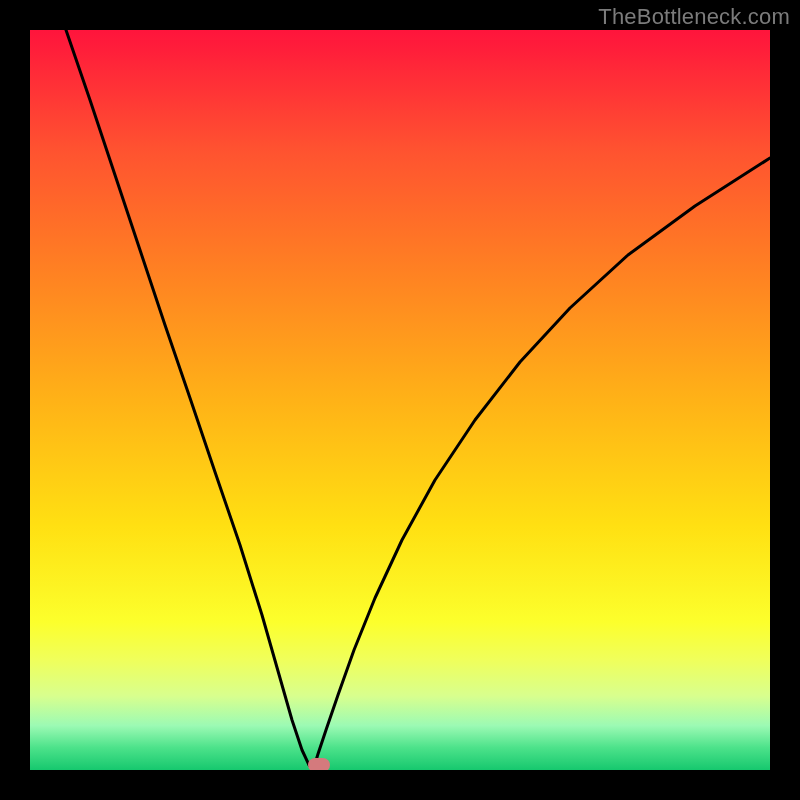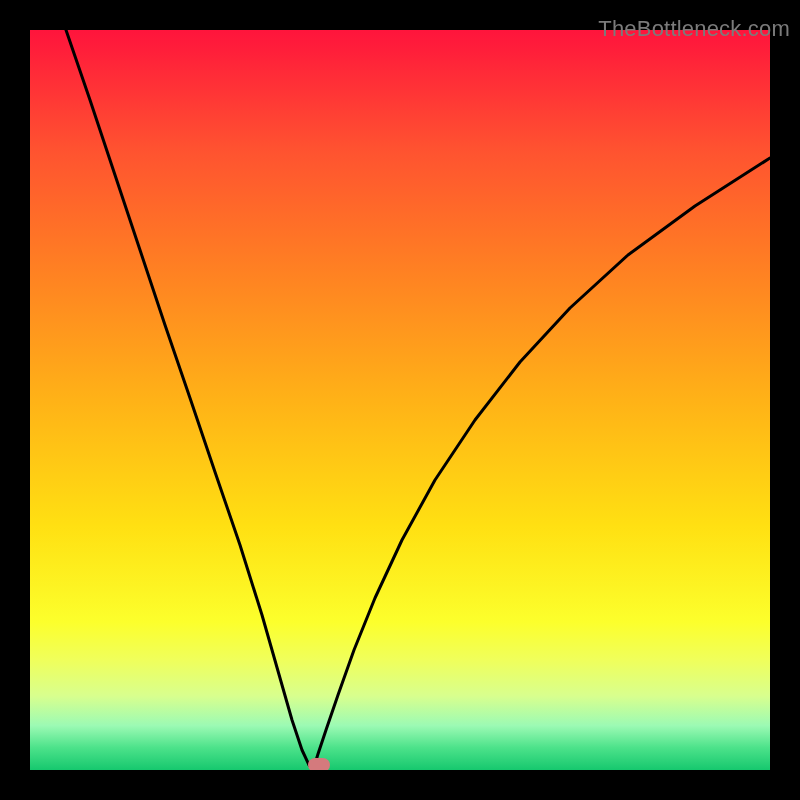--- a/index.html
+++ b/index.html
@@ -11,21 +11,21 @@
     overflow: hidden;
   }
   .frame {
     position: relative;
     width: 800px;
     height: 800px;
     background: #000000;
   }
   .watermark {
     position: absolute;
-    top: 16px;
+    top: 4px;
     right: 10px;
     font-family: Arial, Helvetica, sans-serif;
     font-size: 22px;
     font-weight: 500;
     color: #7b7b7b;
     letter-spacing: 0.2px;
     z-index: 10;
   }
   .plot {
     position: absolute;

